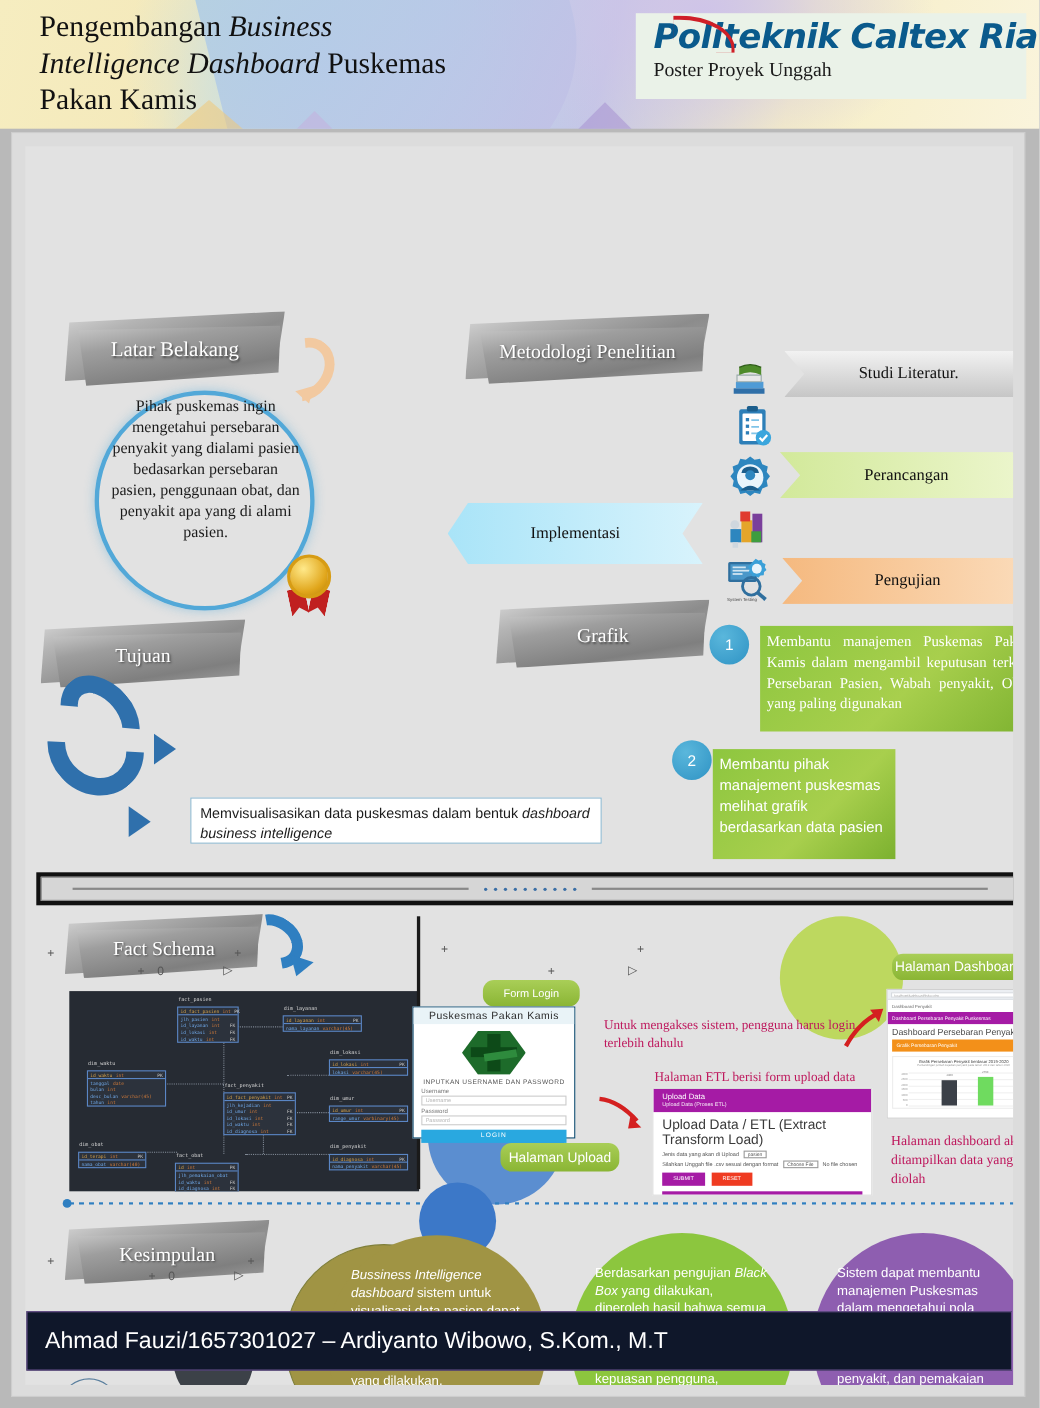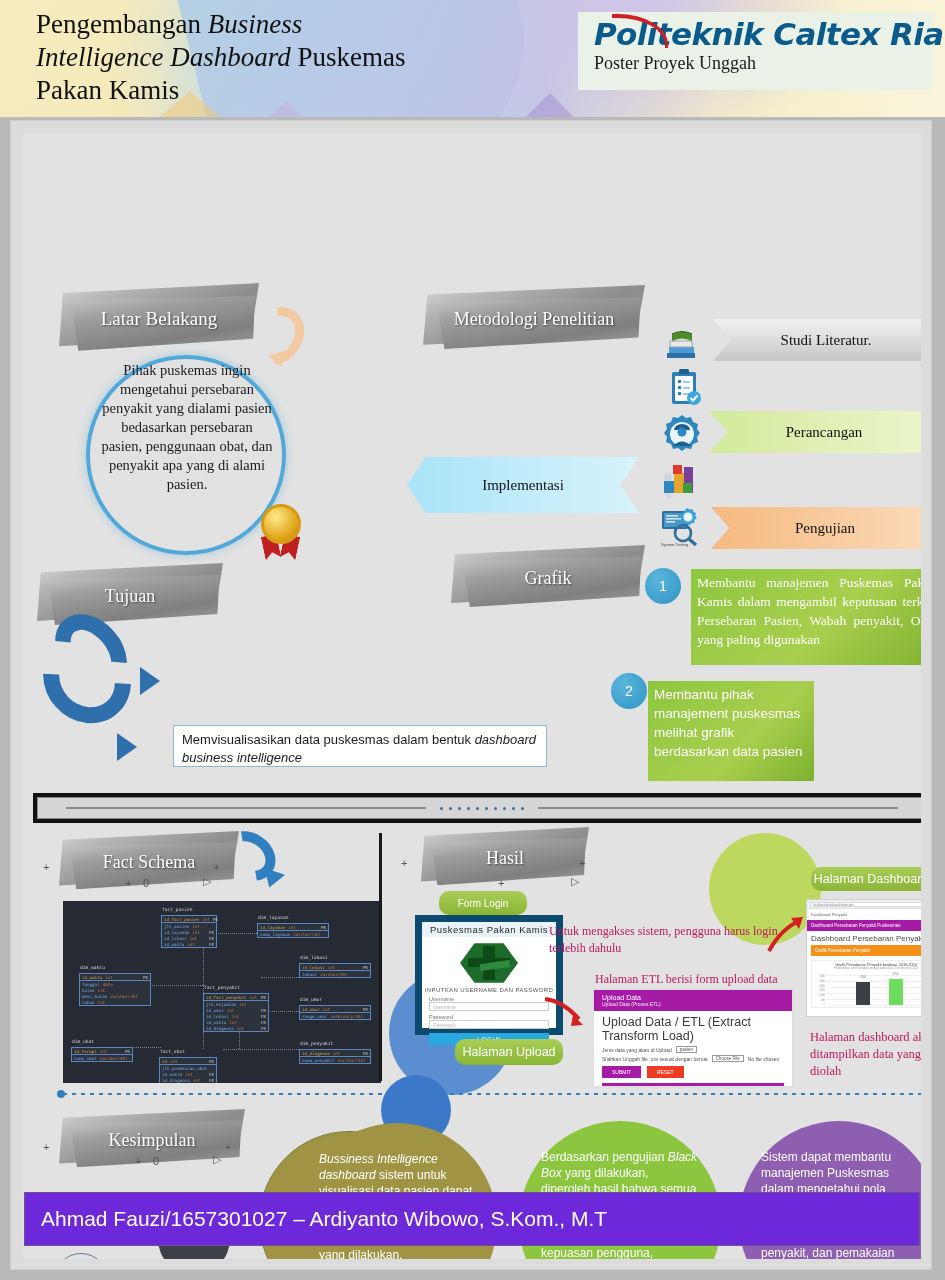--- a/index.html
+++ b/index.html
@@ -255,22 +255,22 @@
     position: absolute; border-radius: 10px; color: #fff;
     background: linear-gradient(180deg,#a9ce57,#8ab534);
     font-family: "Liberation Sans", sans-serif; display:flex;
     align-items:center; justify-content:center; font-size: 10px;
   }
   #pill-login { left: 416px; top: 758px; width: 88px; height: 24px; }
   #pill-upload { left: 432px; top: 906px; width: 108px; height: 26px; font-size:12.5px; }
   #pill-dash { left: 788px; top: 734px; width: 120px; height: 24px; font-size:12.5px; }
 
   .login-card {
-    position: absolute; left: 392px; top: 782px; width: 148px; height: 120px;
-    background: #fff; border: 7px solid #0c4a6e;
+    position: absolute; left: 352px; top: 782px; width: 148px; height: 120px;
+    background: #fff; border: 1px solid #0c4a6e;
   }
   .login-head {
     background: #e9f3f7; text-align:center; font-size:9.5px; color:#2a2a2a;
     letter-spacing: .5px; padding: 2px 0; font-family:"Liberation Sans",sans-serif;
   }
   .login-logo { width: 58px; height: 42px; margin: 5px auto 3px; position:relative; }
   .ll-hex { position:absolute; inset:0; background:#1d6b2a;
     clip-path: polygon(25% 3%, 75% 3%, 100% 50%, 75% 97%, 25% 97%, 0 50%); }
   .ll-cross-v { position:absolute; left:40%; top:10%; width:20%; height:80%; background:#0d4a18; }
   .ll-cross-h { position:absolute; left:14%; top:38%; width:72%; height:22%; background:#0d4a18; }
@@ -363,21 +363,21 @@
   }
   #kes1 { left:274px; top:990px; width:200px; height:200px; background:#a09444; }
   #kes2 { left:496px; top:988px; width:202px; height:202px; background:#8cc63e; }
   #kes3 { left:716px; top:988px; width:200px; height:200px; background:#8e5eb0; }
   #kes1 i, #kes2 i { font-style: italic; }
   #blue-kes { left:358px; top:942px; width:70px; height:70px; background:#3c78c8; }
 
   
   .footer {
     position: absolute; left: 24px; top: 1192px; width: 896px; height: 54px;
-    background: #6d28d9; border: 1px solid #6b5290;
+    background: #0f172a; border: 1px solid #6b5290;
     display: flex; align-items: center; padding-left: 16px;
   }
   .footer span {
     color: #fff; font-size: 21px; font-family: "Liberation Sans", sans-serif;
   }
 </style>
 </head>
 <body>
 
 <div class="header">
@@ -731,25 +731,20 @@
       <div class="row">
             <span class="fk">id_diagnosa</span>
             <span class="ty">int</span>
             <span class="key">FK</span>
           </div>
 
     </div>
   </div>
 
   <div class="vbar"></div>
-  <div class="ribbon" id="rib-hasil">
-    <div class="back"></div>
-    <div class="front"></div>
-    <div class="txt">Hasil</div>
-  </div>
   <div class="hint" style="left:378px;top:724px;">+</div>
   <div class="hint" style="left:556px;top:724px;">+</div>
   <div class="hint" style="left:475px;top:744px;">+</div>
   <div class="hint" style="left:548px;top:742px;">▷</div>
 
   <div class="deco-circle" id="dc-green"></div>
   <div class="deco-circle" id="dc-blue"></div>
 
   <div class="pill" id="pill-login">Form Login</div>
 

